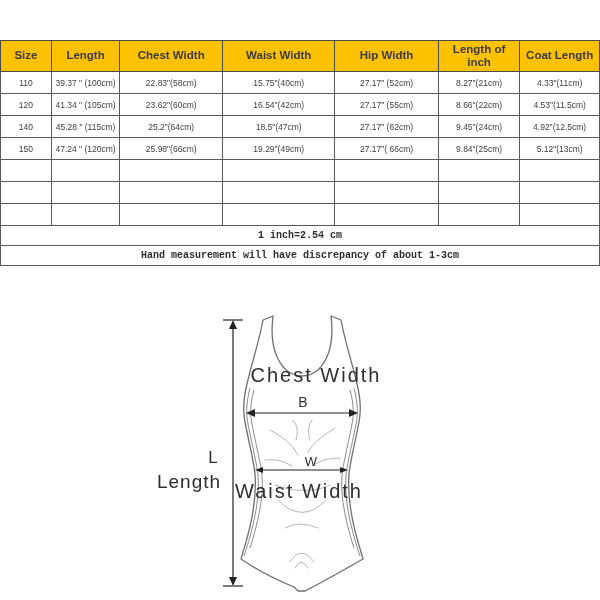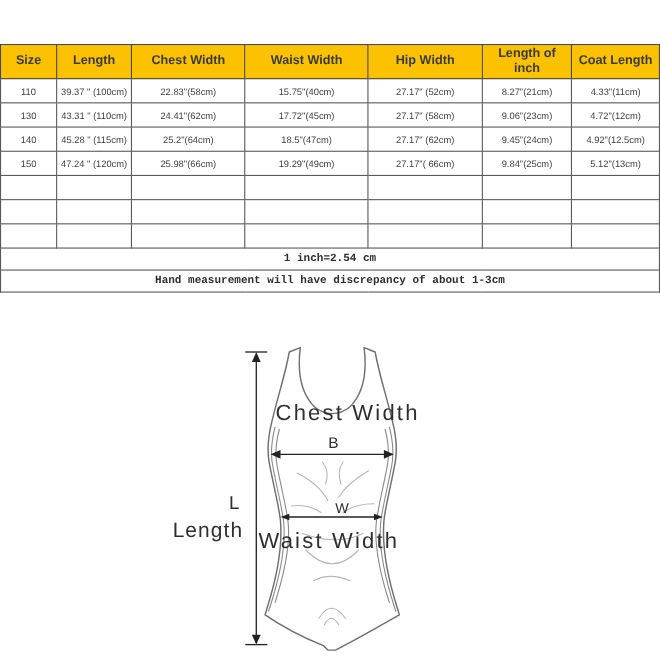--- a/index.html
+++ b/index.html
@@ -55,27 +55,27 @@
       <tr>
         <td>110</td>
         <td>39.37 " (100cm)</td>
         <td>22.83"(58cm)</td>
         <td>15.75"(40cm)</td>
         <td>27.17" (52cm)</td>
         <td>8.27"(21cm)</td>
         <td>4.33"(11cm)</td>
       </tr>
       <tr>
-        <td>130</td>
-        <td>43.31 " (110cm)</td>
-        <td>24.41"(62cm)</td>
-        <td>17.72"(45cm)</td>
-        <td>27.17" (58cm)</td>
-        <td>9.06"(23cm)</td>
-        <td>4.72"(12cm)</td>
+        <td>120</td>
+        <td>41.34 " (105cm)</td>
+        <td>23.62"(60cm)</td>
+        <td>16.54"(42cm)</td>
+        <td>27.17" (55cm)</td>
+        <td>8.66"(22cm)</td>
+        <td>4.53"(11.5cm)</td>
       </tr>
       <tr>
         <td>140</td>
         <td>45.28 " (115cm)</td>
         <td>25.2"(64cm)</td>
         <td>18.5"(47cm)</td>
         <td>27.17" (62cm)</td>
         <td>9.45"(24cm)</td>
         <td>4.92"(12.5cm)</td>
       </tr>

